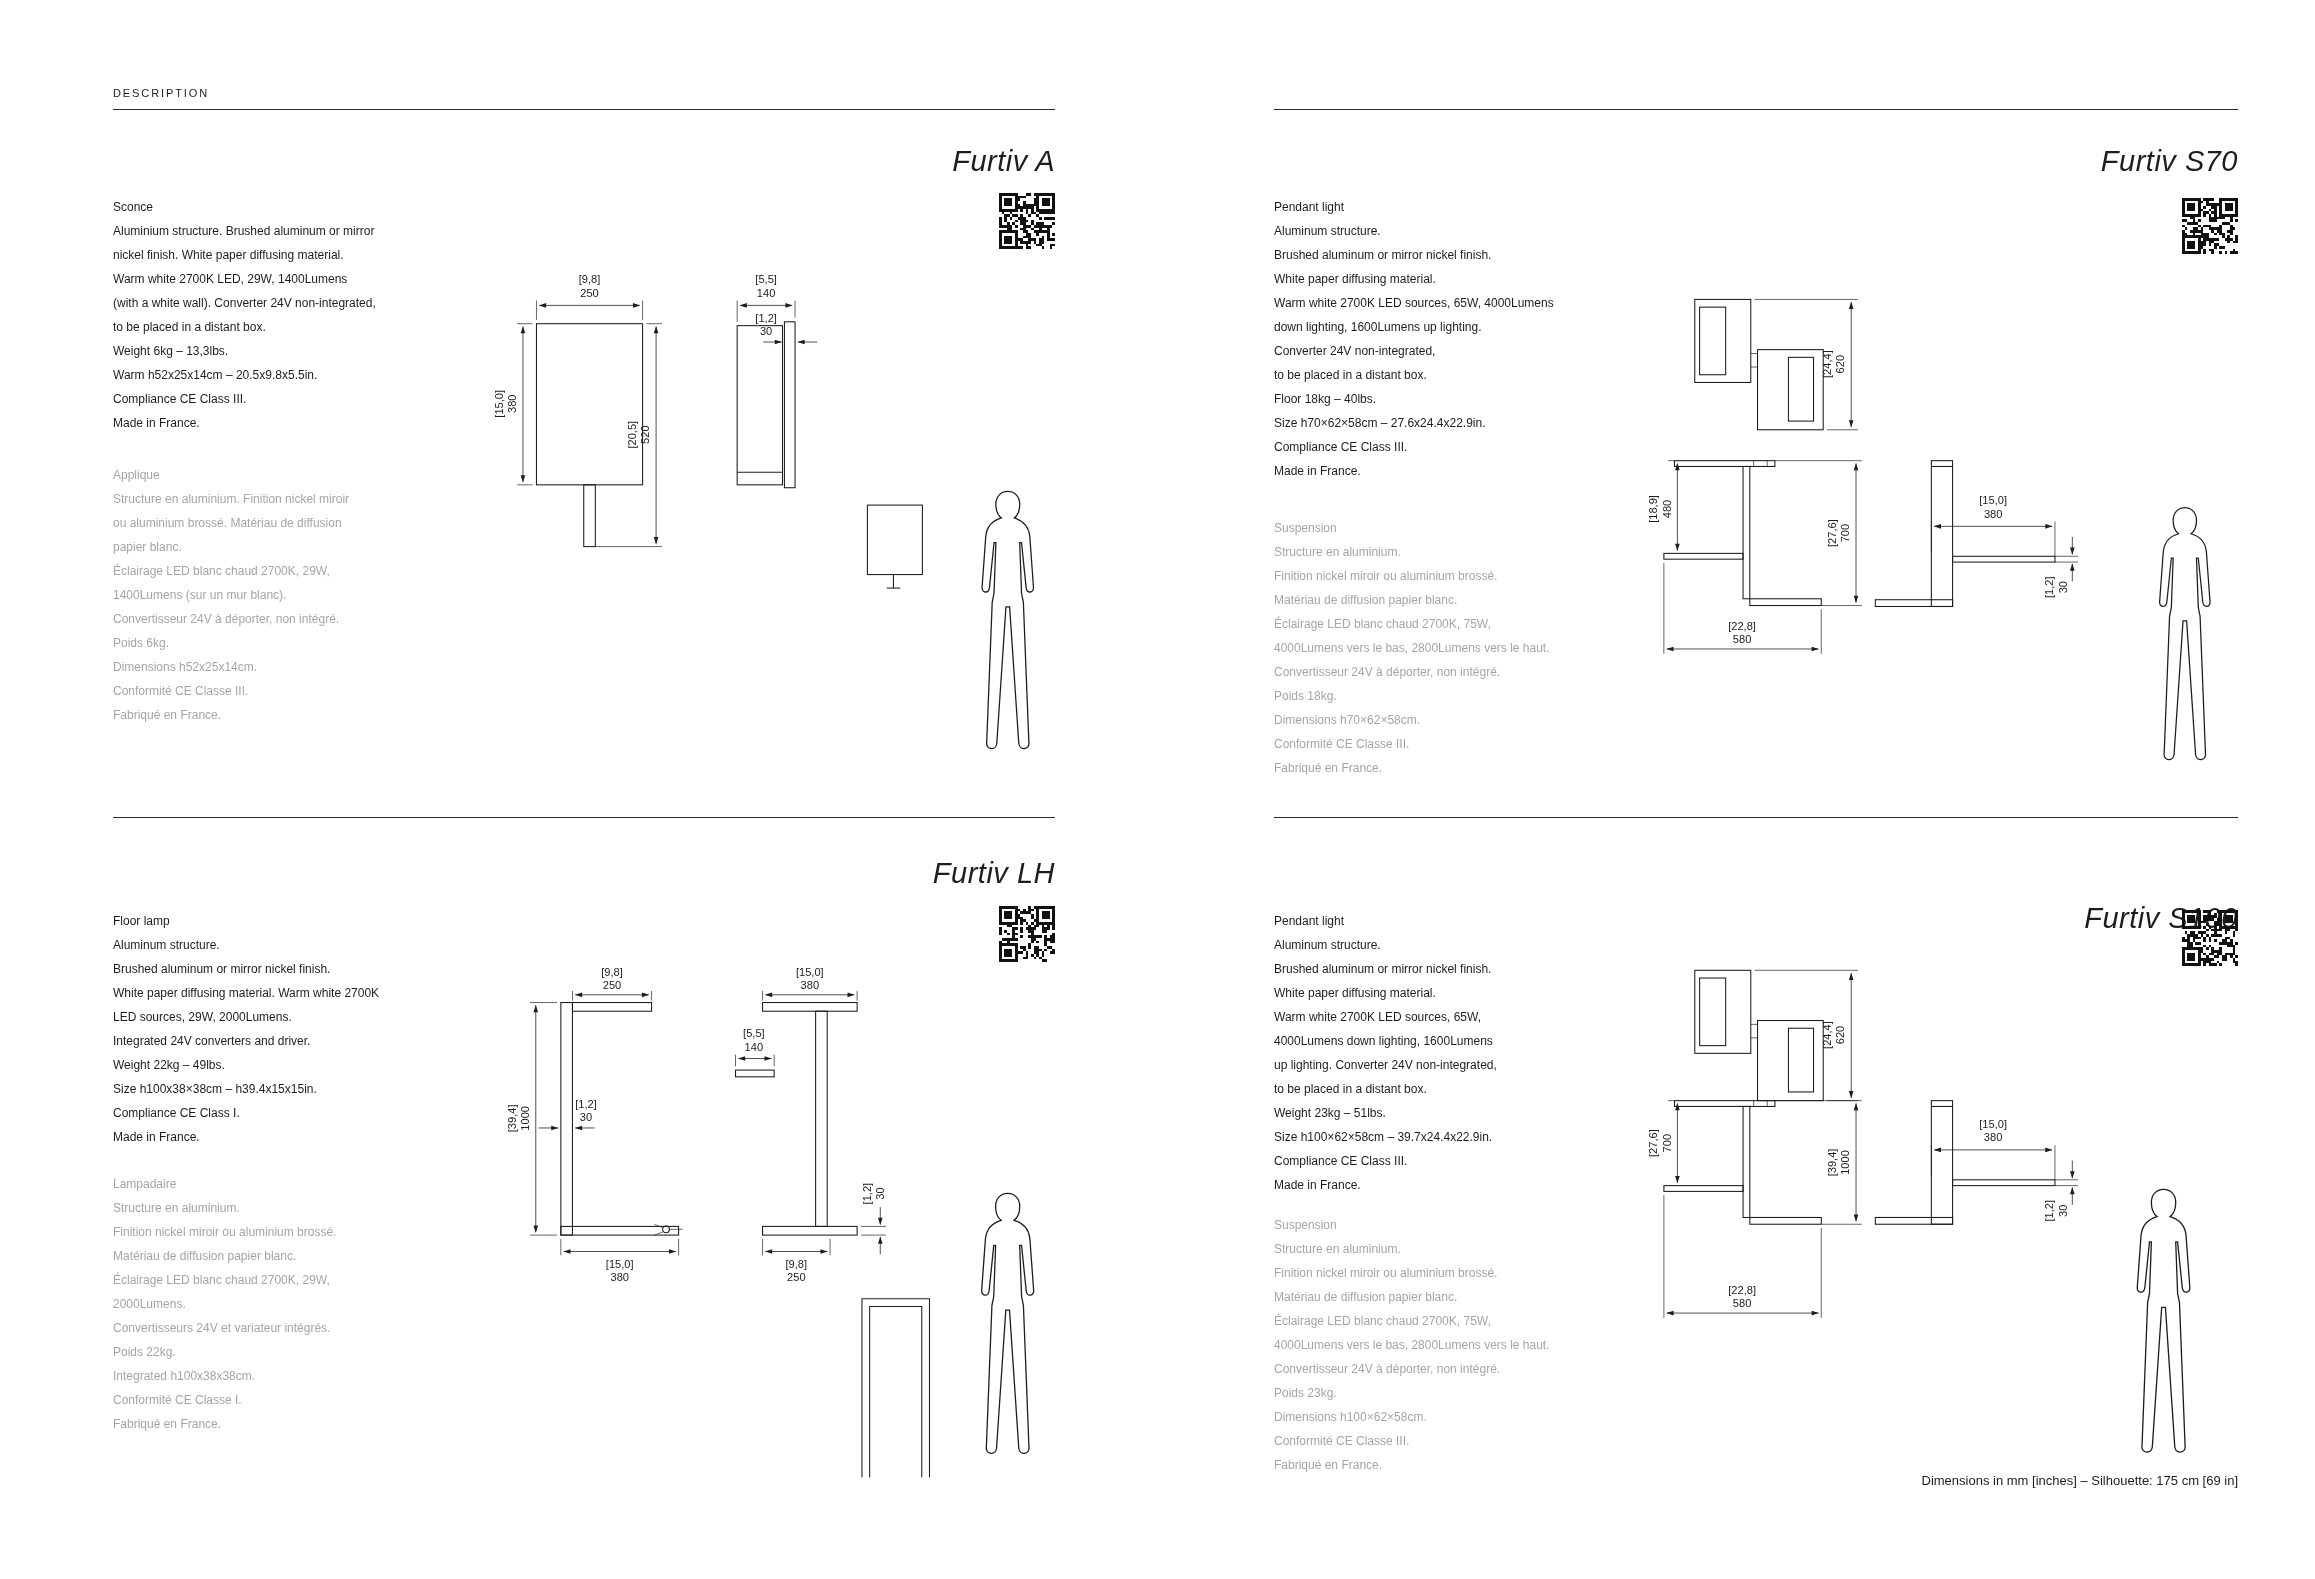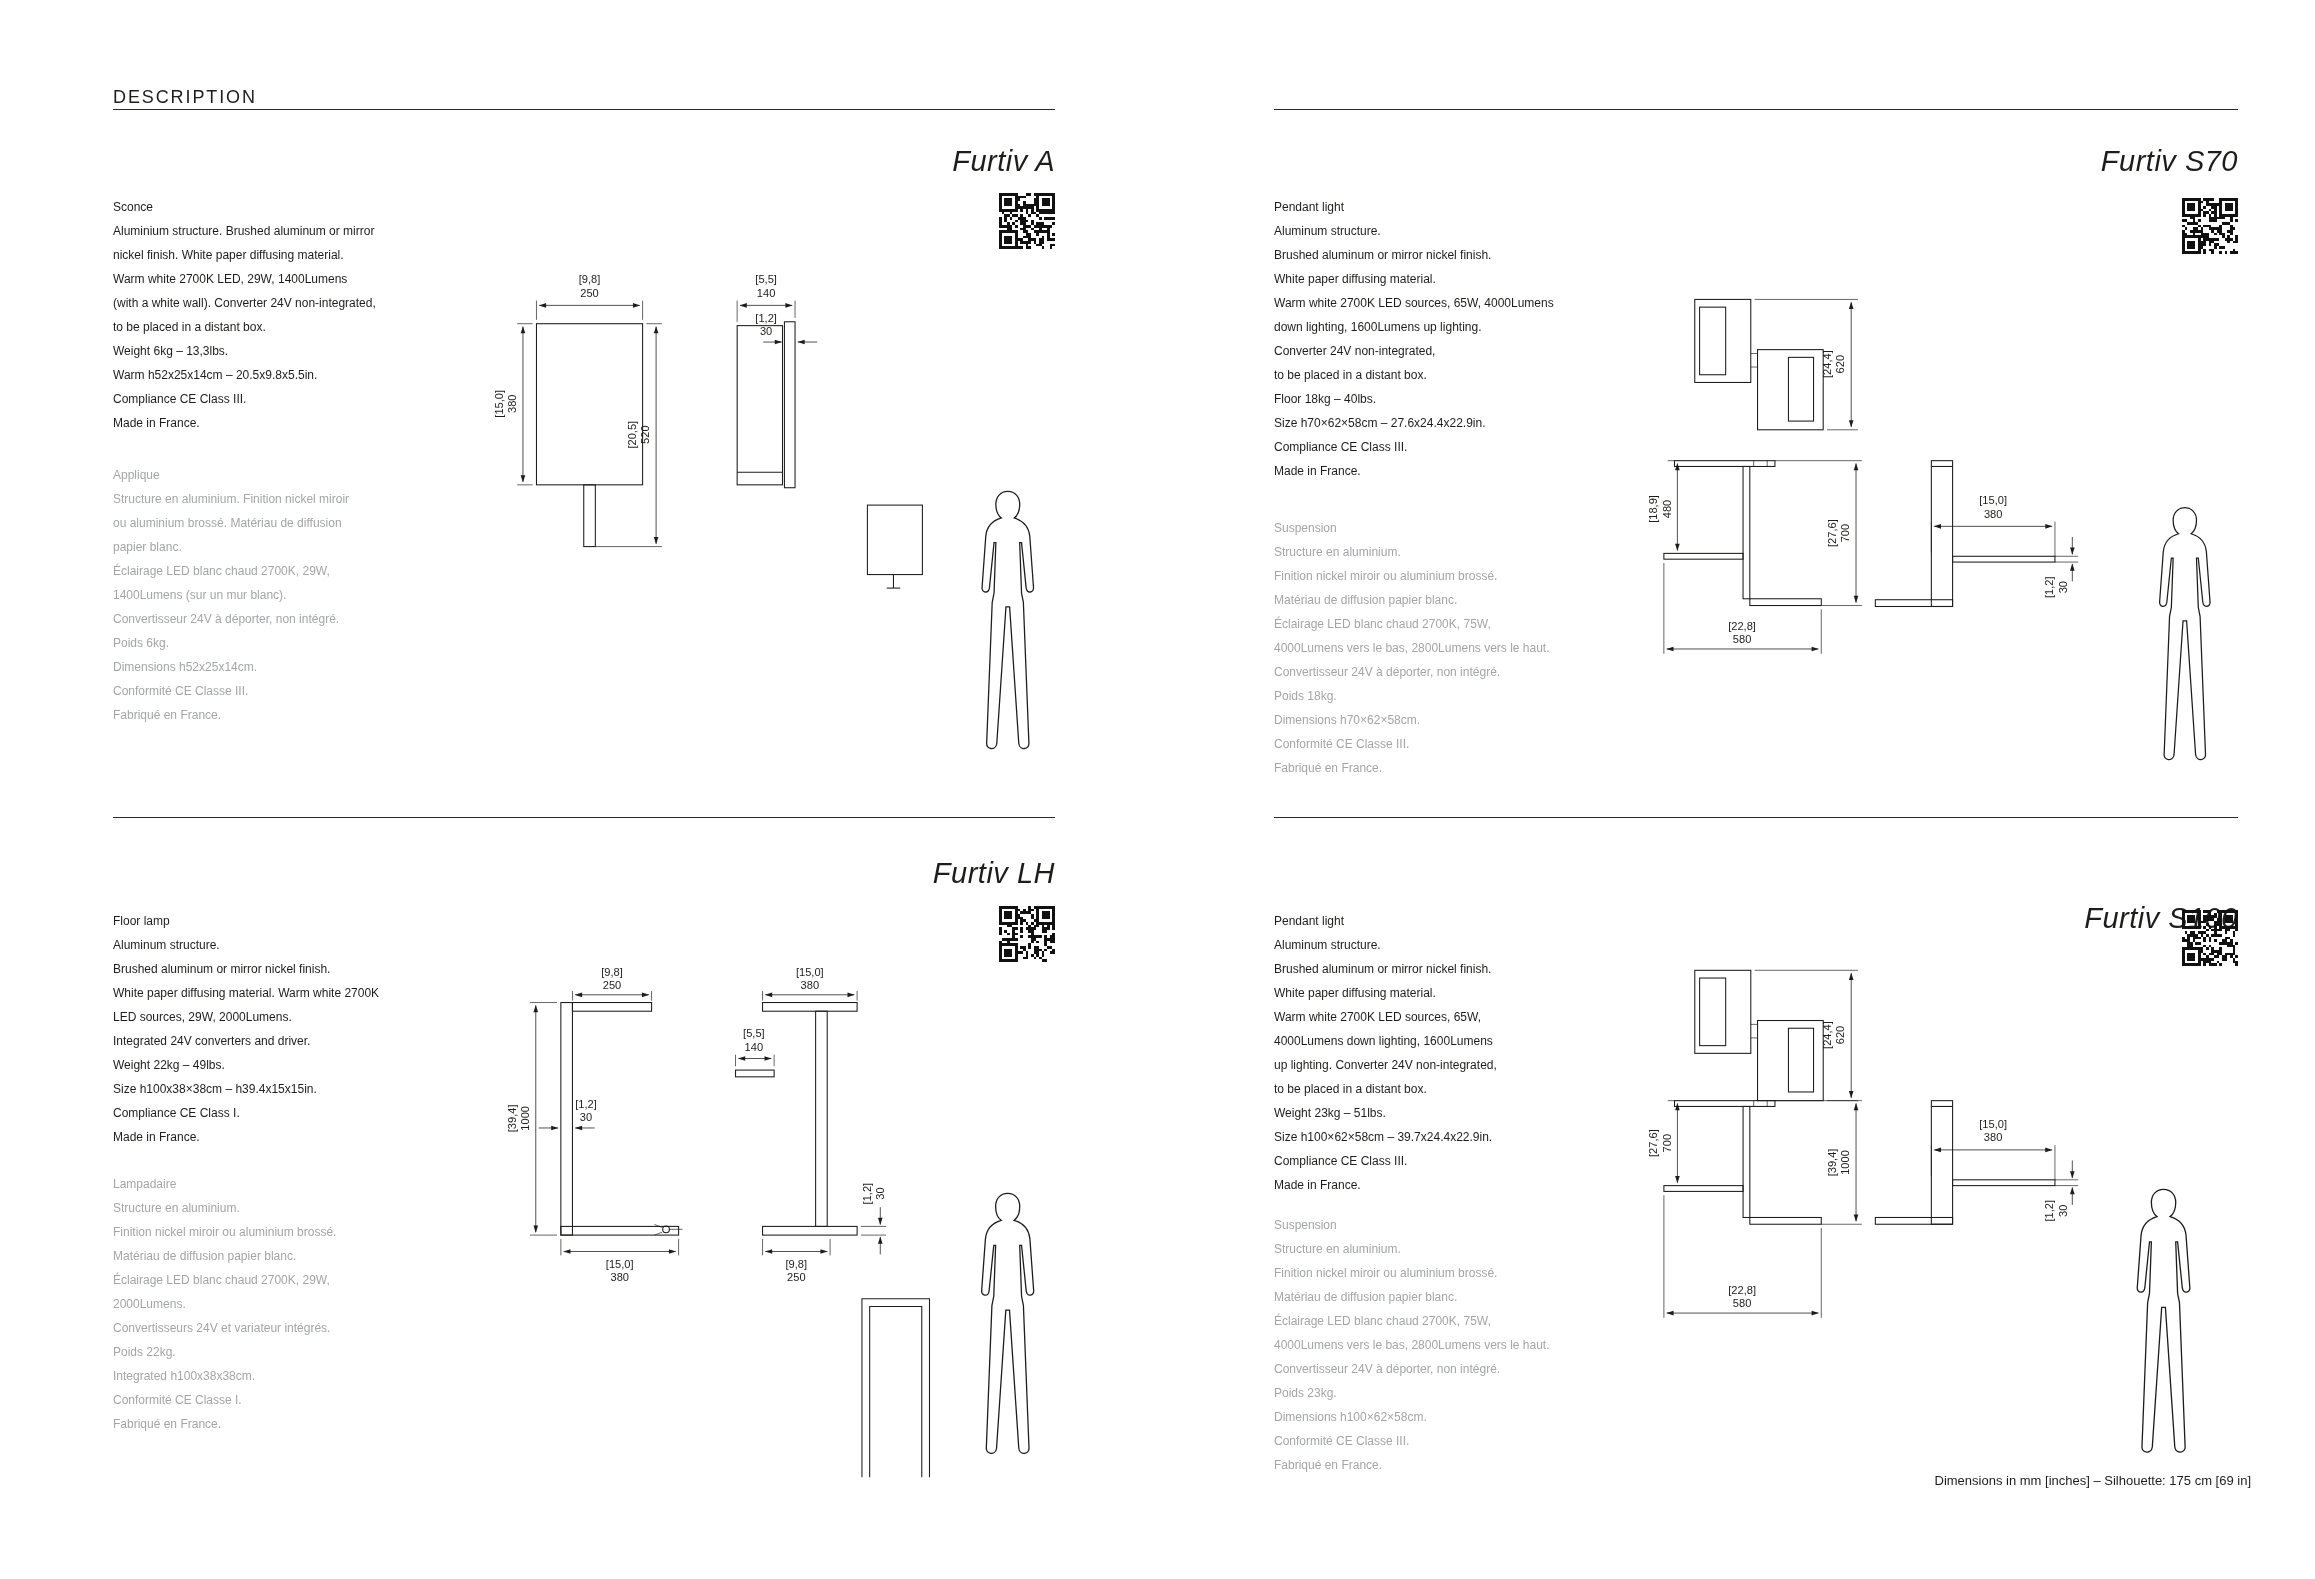--- a/index.html
+++ b/index.html
@@ -1,33 +1,33 @@
 <!DOCTYPE html>
 <html lang="en"><head>
 <meta charset="utf-8">
 <title>Furtiv — Description</title>
 <style>
   html,body{margin:0;padding:0;background:#e8e8e8;}
   .page{position:relative;width:2315px;height:1580px;background:#ffffff;
         font-family:"Liberation Sans",sans-serif;color:#1d1d1b;overflow:hidden;}
-  .hdr{position:absolute;left:113px;top:87px;font-size:18px;letter-spacing:1.9px;color:#1d1d1b;}
+  .hdr{position:absolute;left:113px;top:87px;font-size:11px;letter-spacing:1.9px;color:#1d1d1b;}
   .rule{position:absolute;height:1px;background:#2a2a2a;}
   .title{position:absolute;margin:0;font-size:29px;font-weight:300;letter-spacing:0.5px;
          color:#1d1d1b;text-align:right;white-space:nowrap;font-style:italic;}
   .txt{position:absolute;font-size:12px;font-weight:300;line-height:24px;white-space:nowrap;}
   .txt.fr{color:#a3a5a8;}
   .qr{position:absolute;width:56px;height:56px;}
   .qr svg rect{fill:#111;}
   .drawing{position:absolute;overflow:visible;}
   .ln{fill:none;stroke:#1d1d1b;stroke-width:1.1;}
   .xln{fill:none;stroke:#1d1d1b;stroke-width:.7;}
   .dim{fill:none;stroke:#1d1d1b;stroke-width:.8;}
   svg text{font-family:"Liberation Sans",sans-serif;}
   .dl{font-size:11.5px;fill:#1d1d1b;text-anchor:middle;}
-  .footer{position:absolute;right:64px;top:1473px;font-size:13px;color:#1d1d1b;}
+  .footer{position:absolute;right:77px;top:1473px;font-size:13px;color:#1d1d1b;}
 </style>
 </head>
 <body>
 
 <div class="page">
 
   <svg width="0" height="0" style="position:absolute" aria-hidden="true">
     <defs>
       <marker id="ar" markerWidth="9" markerHeight="7" refX="7.5" refY="3" orient="auto-start-reverse" markerUnits="userSpaceOnUse">
         <path d="M0.5,0.6 L8,3 L0.5,5.4 z" fill="#1d1d1b"></path>

